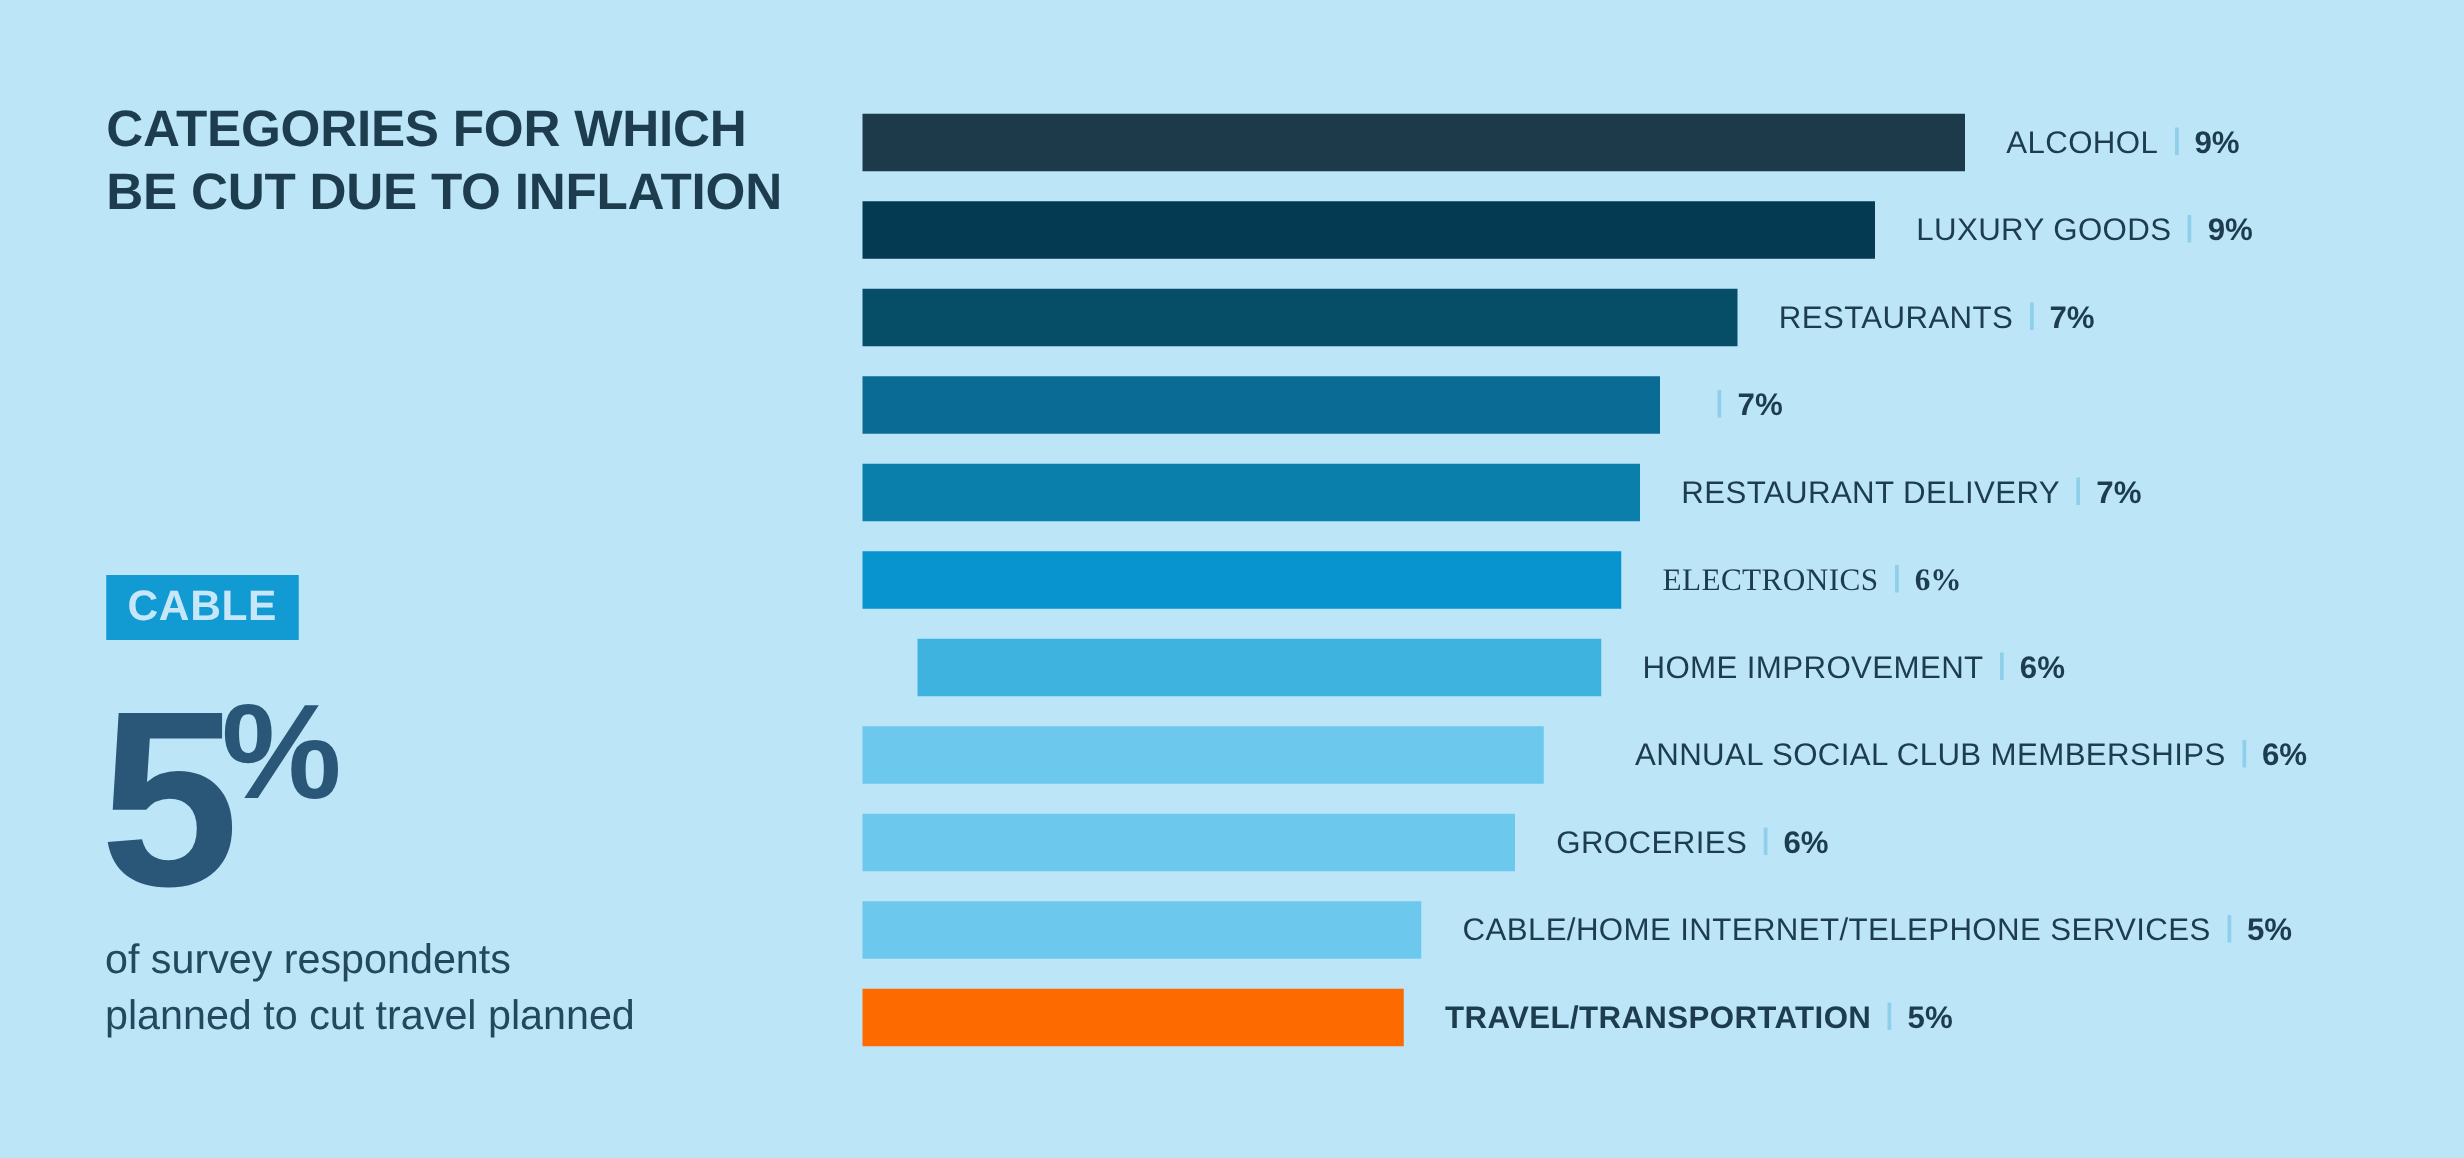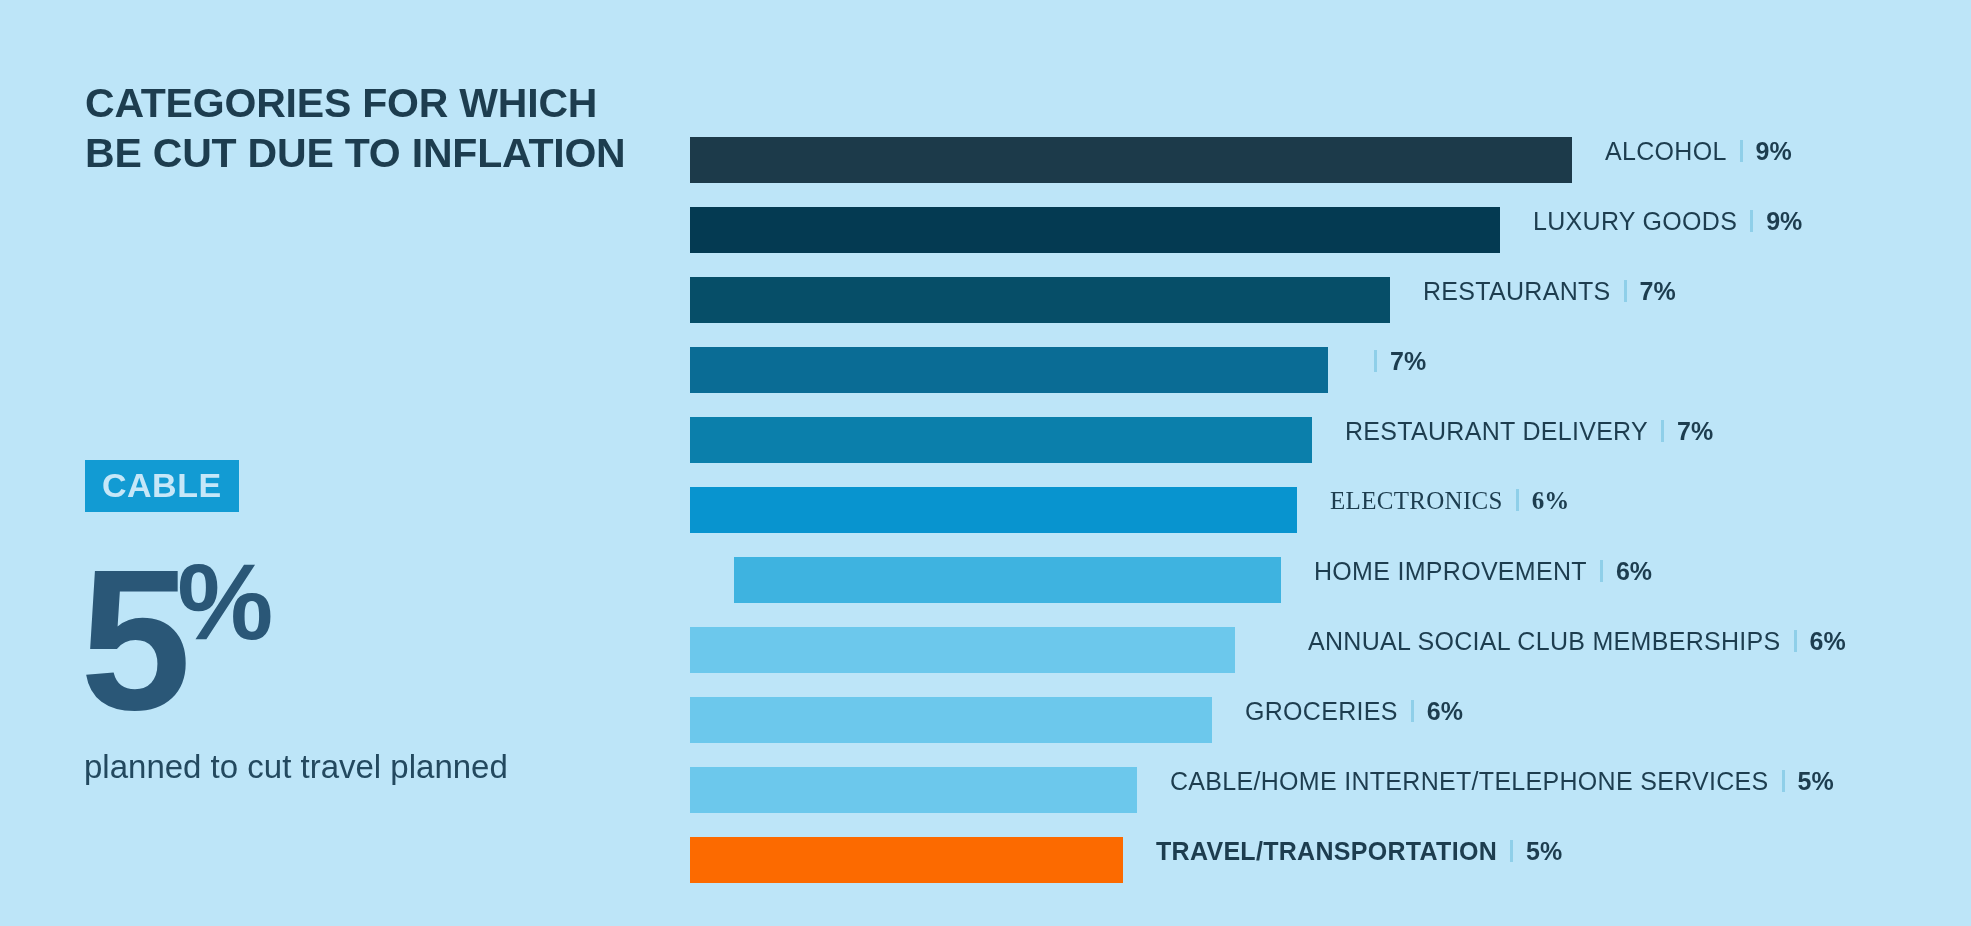--- a/index.html
+++ b/index.html
@@ -96,23 +96,22 @@
     left: 0;
     top: 0;
     width: 1971px;
     height: 926px;
   }
   .bar-row {
     position: absolute;
     left: 690px;
     height: 46px;
     display: flex;
-    align-items: flex-start;
-    white-space: nowrap;
-    margin-top: 46px;
+    align-items: center;
+    white-space: nowrap;
   }
   .bar {
     height: 46px;
     flex: 0 0 auto;
   }
   .bar-label-group {
     display: flex;
     align-items: baseline;
     margin-left: 33px;
     white-space: nowrap;
@@ -153,20 +152,21 @@
     <span class="hl-line">BE CUT DUE TO INFLATION</span>
   </div>
 
   <div id="only-badge">CABLE</div>
 
   <div id="big-stat">
     <span class="stat-number">5</span><span class="stat-symbol">%</span>
   </div>
 
   <div id="stat-caption">
+    <span class="cap-line">of survey respondents</span>
     <span class="cap-line">planned to cut travel planned</span>
   </div>
 
 </div>
 
 <div id="chart">
     <div class="bar-row" style="top: 91px;">
       <div class="bar" style="width: 882px; background: rgb(28, 58, 74);"></div>
       <div class="bar-label-group">
         <span class="bar-label">ALCOHOL</span>

